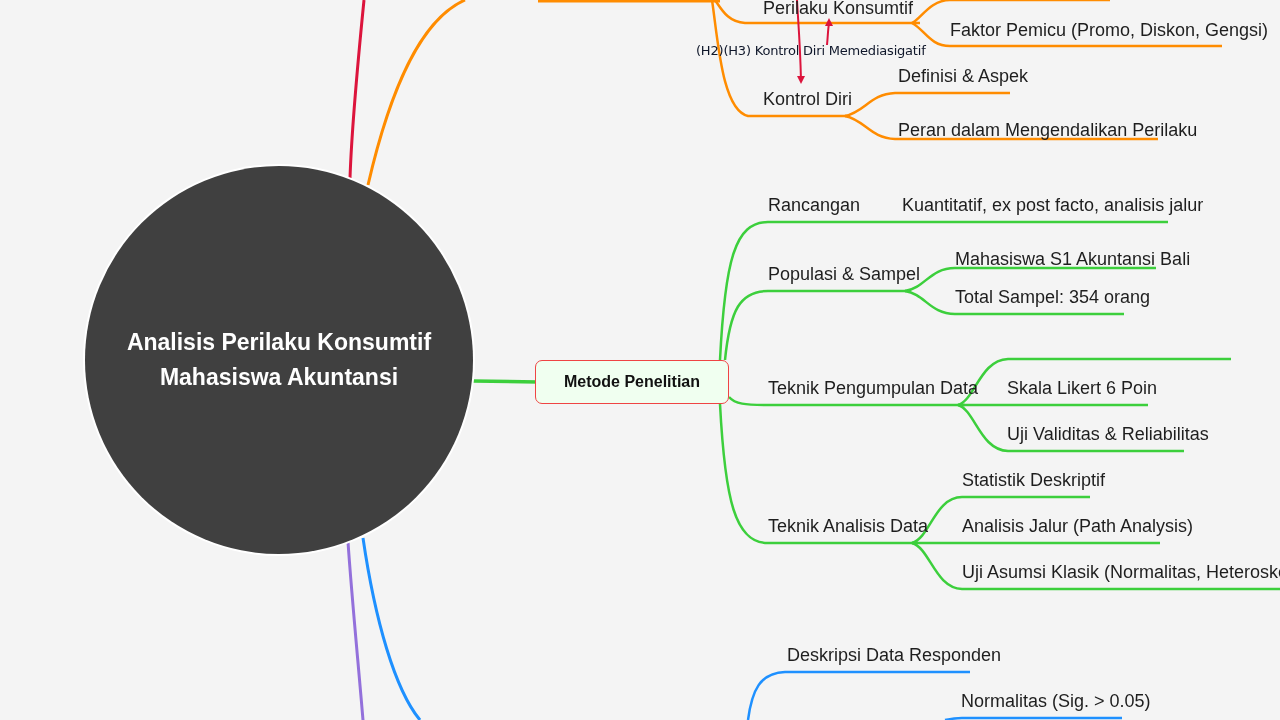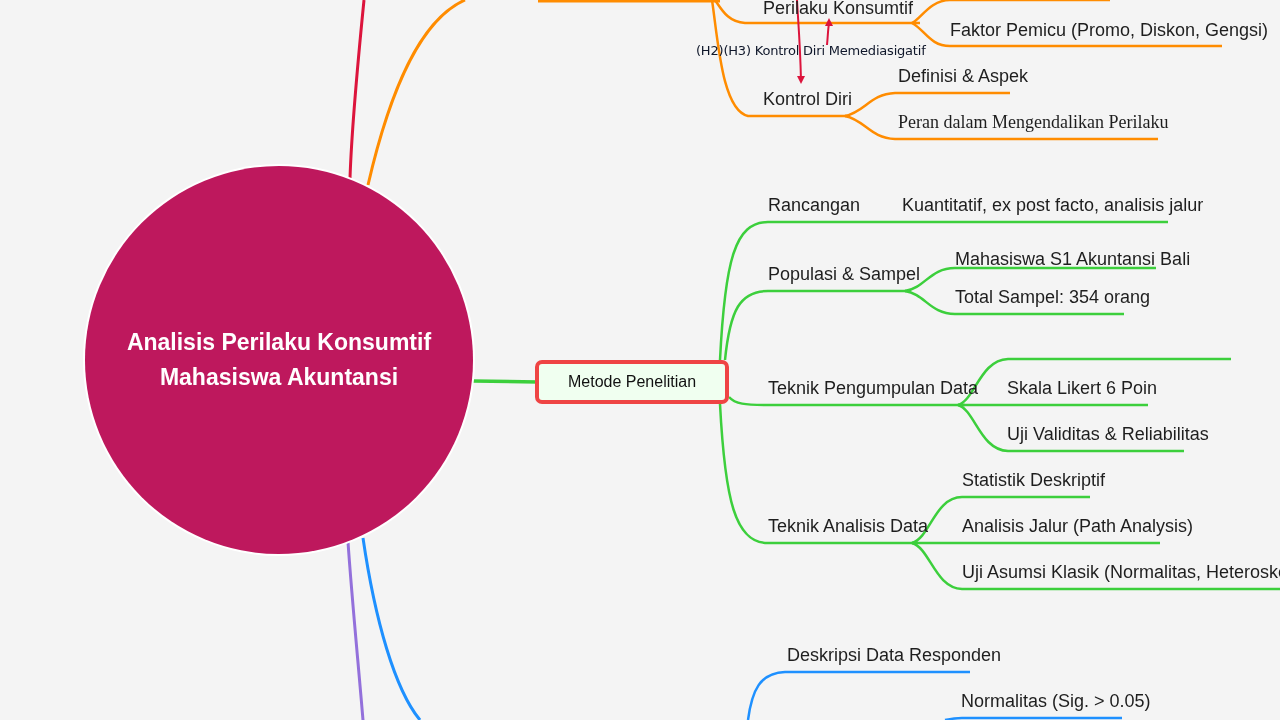--- a/index.html
+++ b/index.html
@@ -6,30 +6,30 @@
     body {
       width: 1280px; height: 720px; overflow: hidden;
       background: #f4f4f4;
       font-family: "Liberation Sans", "DejaVu Sans", sans-serif;
       position: relative;
     }
     #canvas { position: absolute; left: 0; top: 0; width: 1280px; height: 720px; }
     svg.lines { position: absolute; left: 0; top: 0; }
     .root {
       position: absolute; left: 85px; top: 166px; width: 388px; height: 388px;
-      border-radius: 50%; background: #be185d;
+      border-radius: 50%; background: #404040;
       display: flex; align-items: center; justify-content: center; flex-direction: column;
       color: #ffffff; font-weight: bold; font-size: 23px; line-height: 35px; text-align: center;
       box-shadow: 0 0 0 2px #ffffff;
     }
     .main-node {
       position: absolute; left: 535px; top: 360px; width: 194px; height: 44px;
-      border: 4px solid #ef4444; border-radius: 7px; background: #f0fff0;
+      border: 1px solid #ef4444; border-radius: 7px; background: #f0fff0;
       display: flex; align-items: center; justify-content: center;
-      font-weight: normal; font-size: 16px; color: #111;
+      font-weight: bold; font-size: 16px; color: #111;
       box-sizing: border-box;
     }
     .lbl {
       position: absolute; font-size: 18px; color: #1e1e1e; white-space: nowrap; line-height: 18px;
     }
     .rel-label {
       position: absolute; left: 696px; top: 43px; font-size: 13px; color: #0f172a; white-space: nowrap;
       font-family: "DejaVu Sans", sans-serif; letter-spacing: -0.2px;
     }
   </style>
@@ -81,21 +81,21 @@
   <div class="root">
     <span>Analisis Perilaku Konsumtif</span>
     <span>Mahasiswa Akuntansi</span>
   </div>
 
   <div class="lbl" style="left:763px;top:-1px;">Perilaku Konsumtif</div>
   <div class="lbl" style="left:950px;top:21px;">Faktor Pemicu (Promo, Diskon, Gengsi)</div>
   <div class="rel-label">(H2)(H3) Kontrol Diri Memediasigatif</div>
   <div class="lbl" style="left:763px;top:90px;">Kontrol Diri</div>
   <div class="lbl" style="left:898px;top:67px;">Definisi &amp; Aspek</div>
-  <div class="lbl" style="left:898px;top:113px;font-family:Liberation Serif, serif;">Peran dalam Mengendalikan Perilaku</div>
+  <div class="lbl" style="left:898px;top:121px;">Peran dalam Mengendalikan Perilaku</div>
 
   <div class="main-node">
     <span>Metode Penelitian</span>
   </div>
 
   <div class="lbl" style="left:768px;top:196px;">Rancangan</div>
   <div class="lbl" style="left:902px;top:196px;">Kuantitatif, ex post facto, analisis jalur</div>
 
   <div class="lbl" style="left:768px;top:265px;">Populasi &amp; Sampel</div>
   <div class="lbl" style="left:955px;top:242px;margin-top:8px;">Mahasiswa S1 Akuntansi Bali</div>

